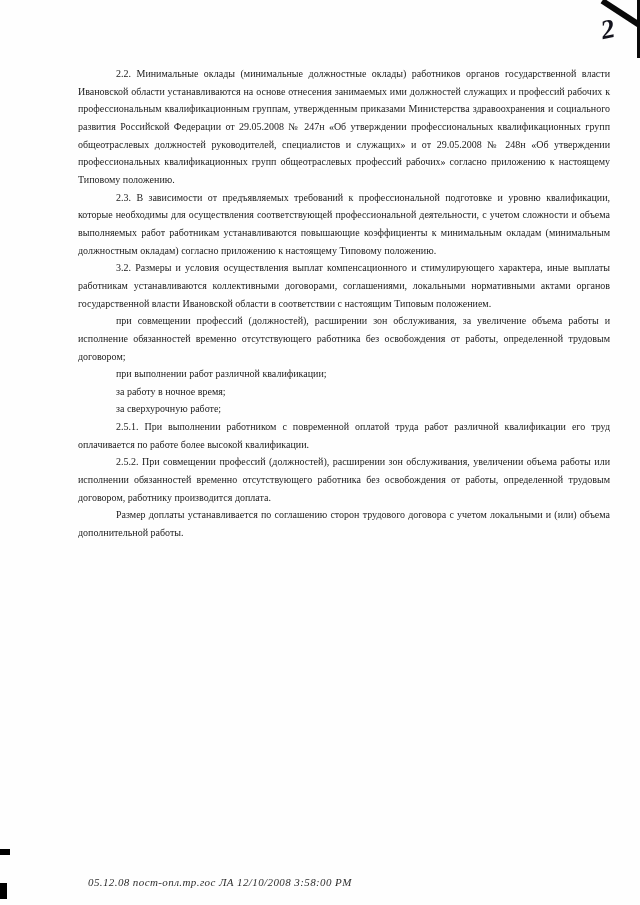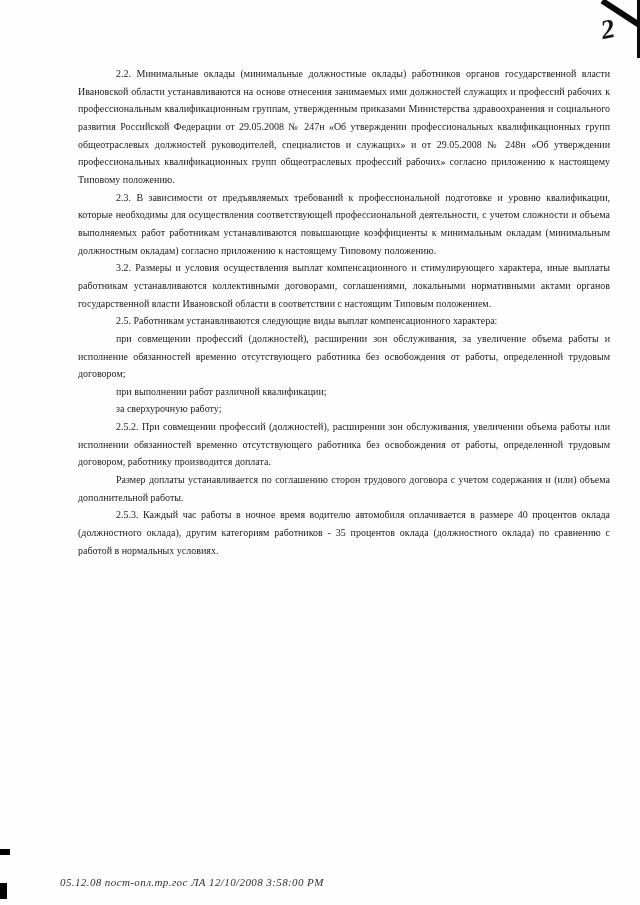--- a/index.html
+++ b/index.html
@@ -57,48 +57,48 @@
     background: #000;
   }
   .artifact-left-2 {
     position: absolute;
     left: 0; top: 883px;
     width: 7px; height: 16px;
     background: #000;
   }
   .footer-line {
     position: absolute;
-    left: 60px; top: 876px;
+    left: 88px; top: 876px;
     font-size: 11px;
     font-style: italic;
     letter-spacing: 0.4px;
     color: #2e2e2e;
     white-space: nowrap;
   }
 </style>
 </head>
 <body>
 
 <div class="page">
 
   <div class="corner-mark"></div>
   <div class="edge-line-right"></div>
   <div class="handwritten-page-number">2</div>
 
   <div class="text-block">
     <p>2.2. Минимальные оклады (минимальные должностные оклады) работников органов государственной власти Ивановской области устанавливаются на основе отнесения занимаемых ими должностей служащих и профессий рабочих к профессиональным квалификационным группам, утвержденным приказами Министерства здравоохранения и социального развития Российской Федерации от 29.05.2008 № 247н «Об утверждении профессиональных квалификационных групп общеотраслевых должностей руководителей, специалистов и служащих» и от 29.05.2008 № 248н «Об утверждении профессиональных квалификационных групп общеотраслевых профессий рабочих» согласно приложению к настоящему Типовому положению.</p>
     <p>2.3. В зависимости от предъявляемых требований к профессиональной подготовке и уровню квалификации, которые необходимы для осуществления соответствующей профессиональной деятельности, с учетом сложности и объема выполняемых работ работникам устанавливаются повышающие коэффициенты к минимальным окладам (минимальным должностным окладам) согласно приложению к настоящему Типовому положению.</p>
     <p>3.2. Размеры и условия осуществления выплат компенсационного и стимулирующего характера, иные выплаты работникам устанавливаются коллективными договорами, соглашениями, локальными нормативными актами органов государственной власти Ивановской области в соответствии с настоящим Типовым положением.</p>
-    <p>2.5. Работникам устанавливаются следующие виды выплат компенсационного характера:</p>
     <p>при совмещении профессий (должностей), расширении зон обслуживания, за увеличение объема работы и исполнение обязанностей временно отсутствующего работника без освобождения от работы, определенной трудовым договором;</p>
     <p>при выполнении работ различной квалификации;</p>
-    <p>за сверхурочную работу;</p>
+    <p>за работу в ночное время;</p>
+    <p>за сверхурочную работе;</p>
+    <p>2.5.1. При выполнении работником с повременной оплатой труда работ различной квалификации его труд оплачивается по работе более высокой квалификации.</p>
     <p>2.5.2. При совмещении профессий (должностей), расширении зон обслуживания, увеличении объема работы или исполнении обязанностей временно отсутствующего работника без освобождения от работы, определенной трудовым договором, работнику производится доплата.</p>
-    <p>Размер доплаты устанавливается по соглашению сторон трудового договора с учетом содержания и (или) объема дополнительной работы.</p>
-    <p>2.5.3. Каждый час работы в ночное время водителю автомобиля оплачивается в размере 40 процентов оклада (должностного оклада), другим категориям работников - 35 процентов оклада (должностного оклада) по сравнению с работой в нормальных условиях.</p>
+    <p>Размер доплаты устанавливается по соглашению сторон трудового договора с учетом локальными и (или) объема дополнительной работы.</p>
   </div>
 
   <div class="footer-line">05.12.08  пост-опл.тр.гос  ЛА  12/10/2008 3:58:00 PM</div>
 
   <div class="artifact-left-1"></div>
   <div class="artifact-left-2"></div>
 
 </div>
 
 </body></html>

